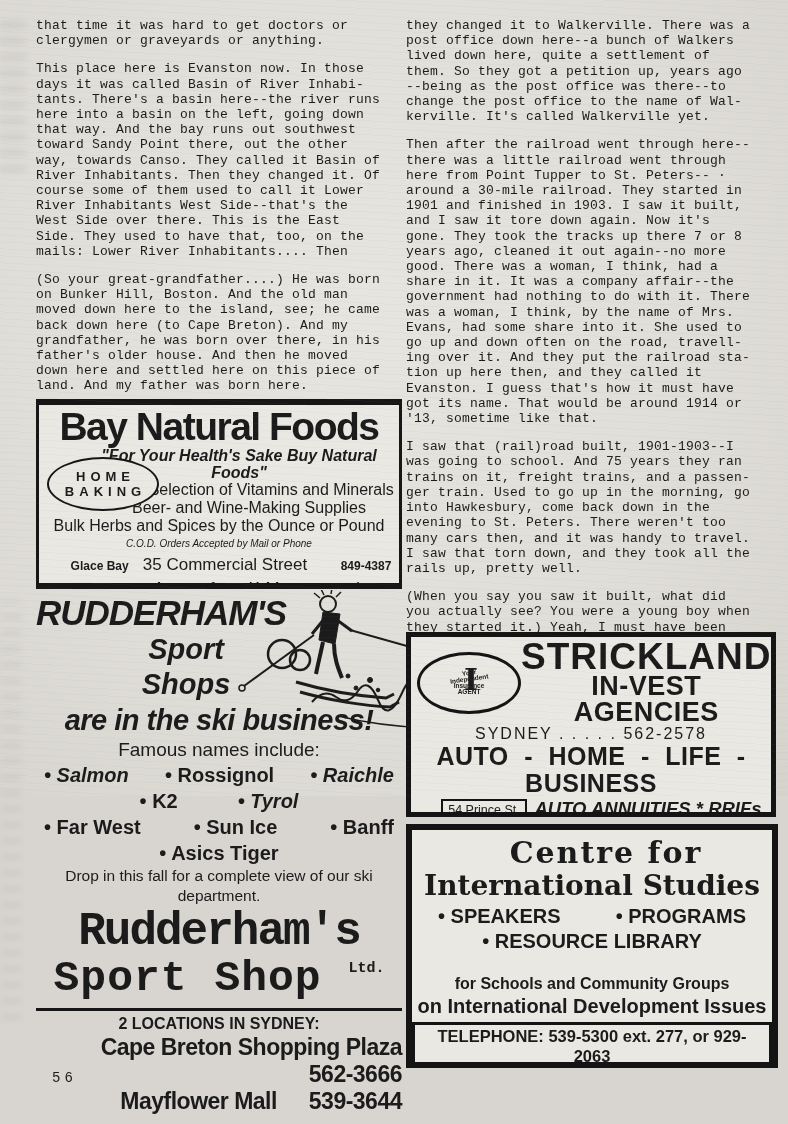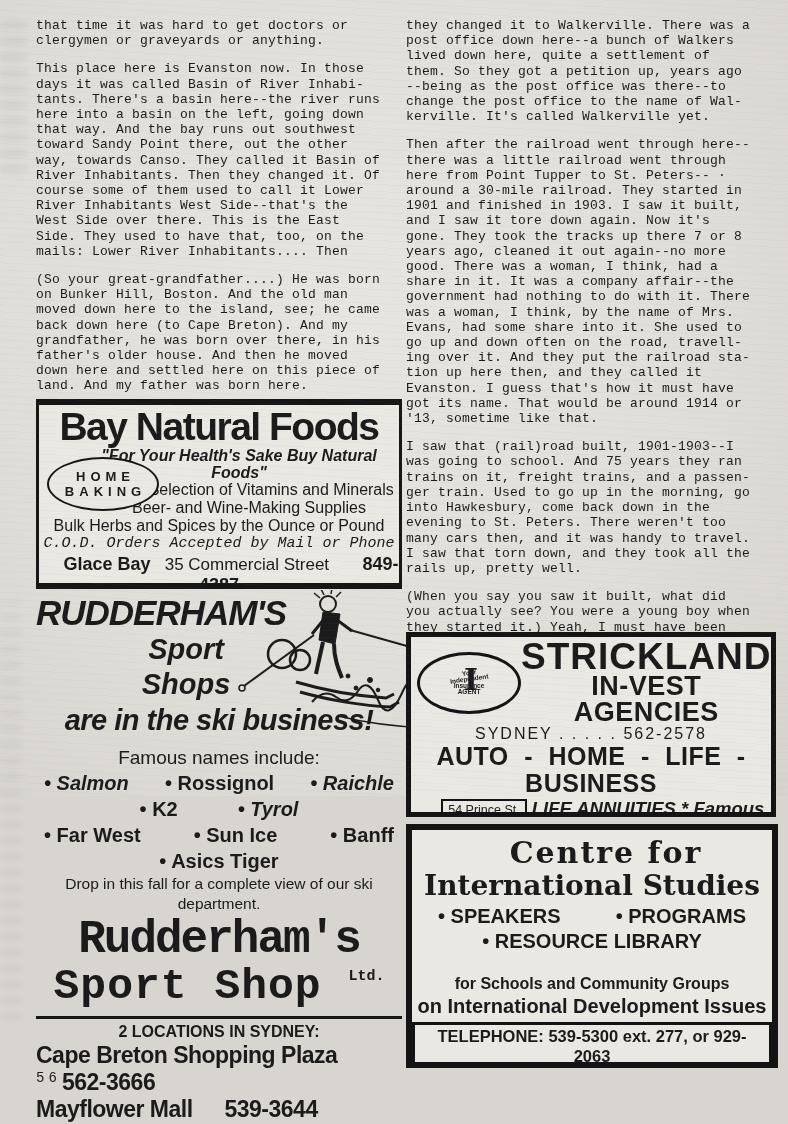--- a/index.html
+++ b/index.html
@@ -20,52 +20,52 @@
   .col.left{left:36px;width:366px;}
   .col.right{left:406px;width:372px;}
 
   
   .bay{position:absolute;left:36px;top:399px;width:366px;height:190px;
     border:3px solid #161616;border-top-width:6px;border-bottom-width:6px;
     background:#eae8e3;box-sizing:border-box;text-align:center;overflow:hidden;}
   .bay-title{font:bold 39px/40px "Liberation Sans", sans-serif;letter-spacing:-1.5px;margin-top:2px;text-align:center;}
   .bay-tagline{font:bold italic 16px/17px "Liberation Sans", sans-serif;margin-left:40px;}
   .bay-line{font:bold 16px/18px "Liberation Sans", sans-serif;font-weight:500;}
-  .bay-line.it{font-style:italic;font-size:15px;font-weight:500;font-family:Liberation Mono, monospace;}
+  .bay-line.it{font-style:italic;font-size:10px;font-weight:500;}
   .bay-badge{position:absolute;left:8px;top:52px;width:108px;height:50px;
     border:2px solid #161616;border-radius:50%;display:flex;flex-direction:column;
     justify-content:center;font:bold 13px/15px "Liberation Sans", sans-serif;letter-spacing:5px;
     text-indent:5px;background:#eae8e3;}
   .bay-loc{font:17px/21px "Liberation Sans", sans-serif;margin-top:1px;}
-  .bay-loc b{font-size:18px;margin-left:24px;}
+  .bay-loc b{font-size:12px;margin-left:24px;}
 
   
   .rud{position:absolute;left:36px;top:594px;width:366px;}
   .rud-title{font:bold italic 35px/38px "Liberation Sans", sans-serif;letter-spacing:-1px;}
   .rud-sub{font:bold italic 29px/35px "Liberation Sans", sans-serif;width:300px;text-align:center;}
   .rud-line3{font:bold italic 29px/36px "Liberation Sans", sans-serif;text-align:center;letter-spacing:-.5px;}
-  .rud-famous{font:19px/24px "Liberation Sans", sans-serif;text-align:center;margin-top:8px;}
+  .rud-famous{font:19px/24px "Liberation Sans", sans-serif;text-align:center;}
   .rud-row{display:flex;font:bold 20px/26px "Liberation Sans", sans-serif;padding:0 8px;}
   .rud-row.r1{justify-content:space-between;}
   .rud-row.r2{justify-content:center;gap:60px;}
   .rud-row.r3{justify-content:space-between;}
   .rud-row.r4{justify-content:center;}
   .rud-row .it{font-style:italic;}
   .rud-clothing{font:18px/24px "Liberation Sans", sans-serif;text-align:center;}
   .rud-drop{font:15.5px/20px "Liberation Sans", sans-serif;text-align:center;}
   .rud-big{font:bold 46px/48px "Liberation Mono", monospace;text-align:center;letter-spacing:-2px;margin-top:2px;}
   .rud-big2{font:bold 43px/46px "Liberation Mono", monospace;text-align:center;letter-spacing:1px;}
   .rud-ltd{font:bold 15px "Liberation Mono", monospace;vertical-align:18px;letter-spacing:0;}
   .rud-rule{border-top:3px solid #161616;margin-top:6px;}
   .rud-lochead{font:bold 16px/20px "Liberation Sans", sans-serif;text-align:center;margin-top:3px;}
-  .rud-loc{font:bold 23px/27px "Liberation Sans", sans-serif;text-align:left;letter-spacing:-.5px;}
+  .rud-loc{font:bold 23px/27px "Liberation Sans", sans-serif;text-align:right;letter-spacing:-.5px;}
   .rud-loc .ph{margin-left:26px;}
   .skier{position:absolute;left:228px;top:590px;width:332px;height:152px;pointer-events:none;}
 
-  .page-num{position:absolute;left:36px;top:1070px;font:14px "Liberation Mono", monospace;letter-spacing:4px;}
+  .page-num{position:absolute;left:52px;top:1070px;font:14px "Liberation Mono", monospace;letter-spacing:4px;}
 
   
   .strick{position:absolute;left:406px;top:632px;width:370px;height:185px;
     border:5px solid #141414;background:#eae8e3;box-sizing:border-box;padding:3px 2px;overflow:hidden;}
   .s-head{display:flex;align-items:center;}
   .s-logo{width:98px;height:56px;border:3px solid #141414;border-radius:50%;flex:none;
     display:flex;flex-direction:column;align-items:center;justify-content:center;
     font:bold 6.5px/6.5px "Liberation Sans", sans-serif;position:relative;margin-left:4px;}
   .s-logo .bigI{font:bold 30px/26px "DejaVu Serif", serif;position:absolute;left:44px;top:12px;}
   .s-logo .lt{transform:rotate(-8deg);}
@@ -268,21 +268,21 @@
         <div class="s-name2">IN-VEST AGENCIES</div>
       </div>
     </div>
     <div class="s-syd">SYDNEY . . . . . 562-2578</div>
     <div class="s-cat">AUTO - HOME - LIFE - BUSINESS</div>
     <div class="s-mid">
       <div class="s-addr">54 Prince St.
 Sydney, N.S.
 B1P 5J7</div>
       <div class="s-serv">
-        <div>LIFE ANNUITIES * Famous</div>
+        <div>AUTO ANNUITIES * RRIFs</div>
 
       </div>
     </div>
 
   </div>
 
   <div class="cis">
     <div class="cis-t1">Centre for</div>
     <div class="cis-t2">International Studies</div>
     <div class="cis-brow">

